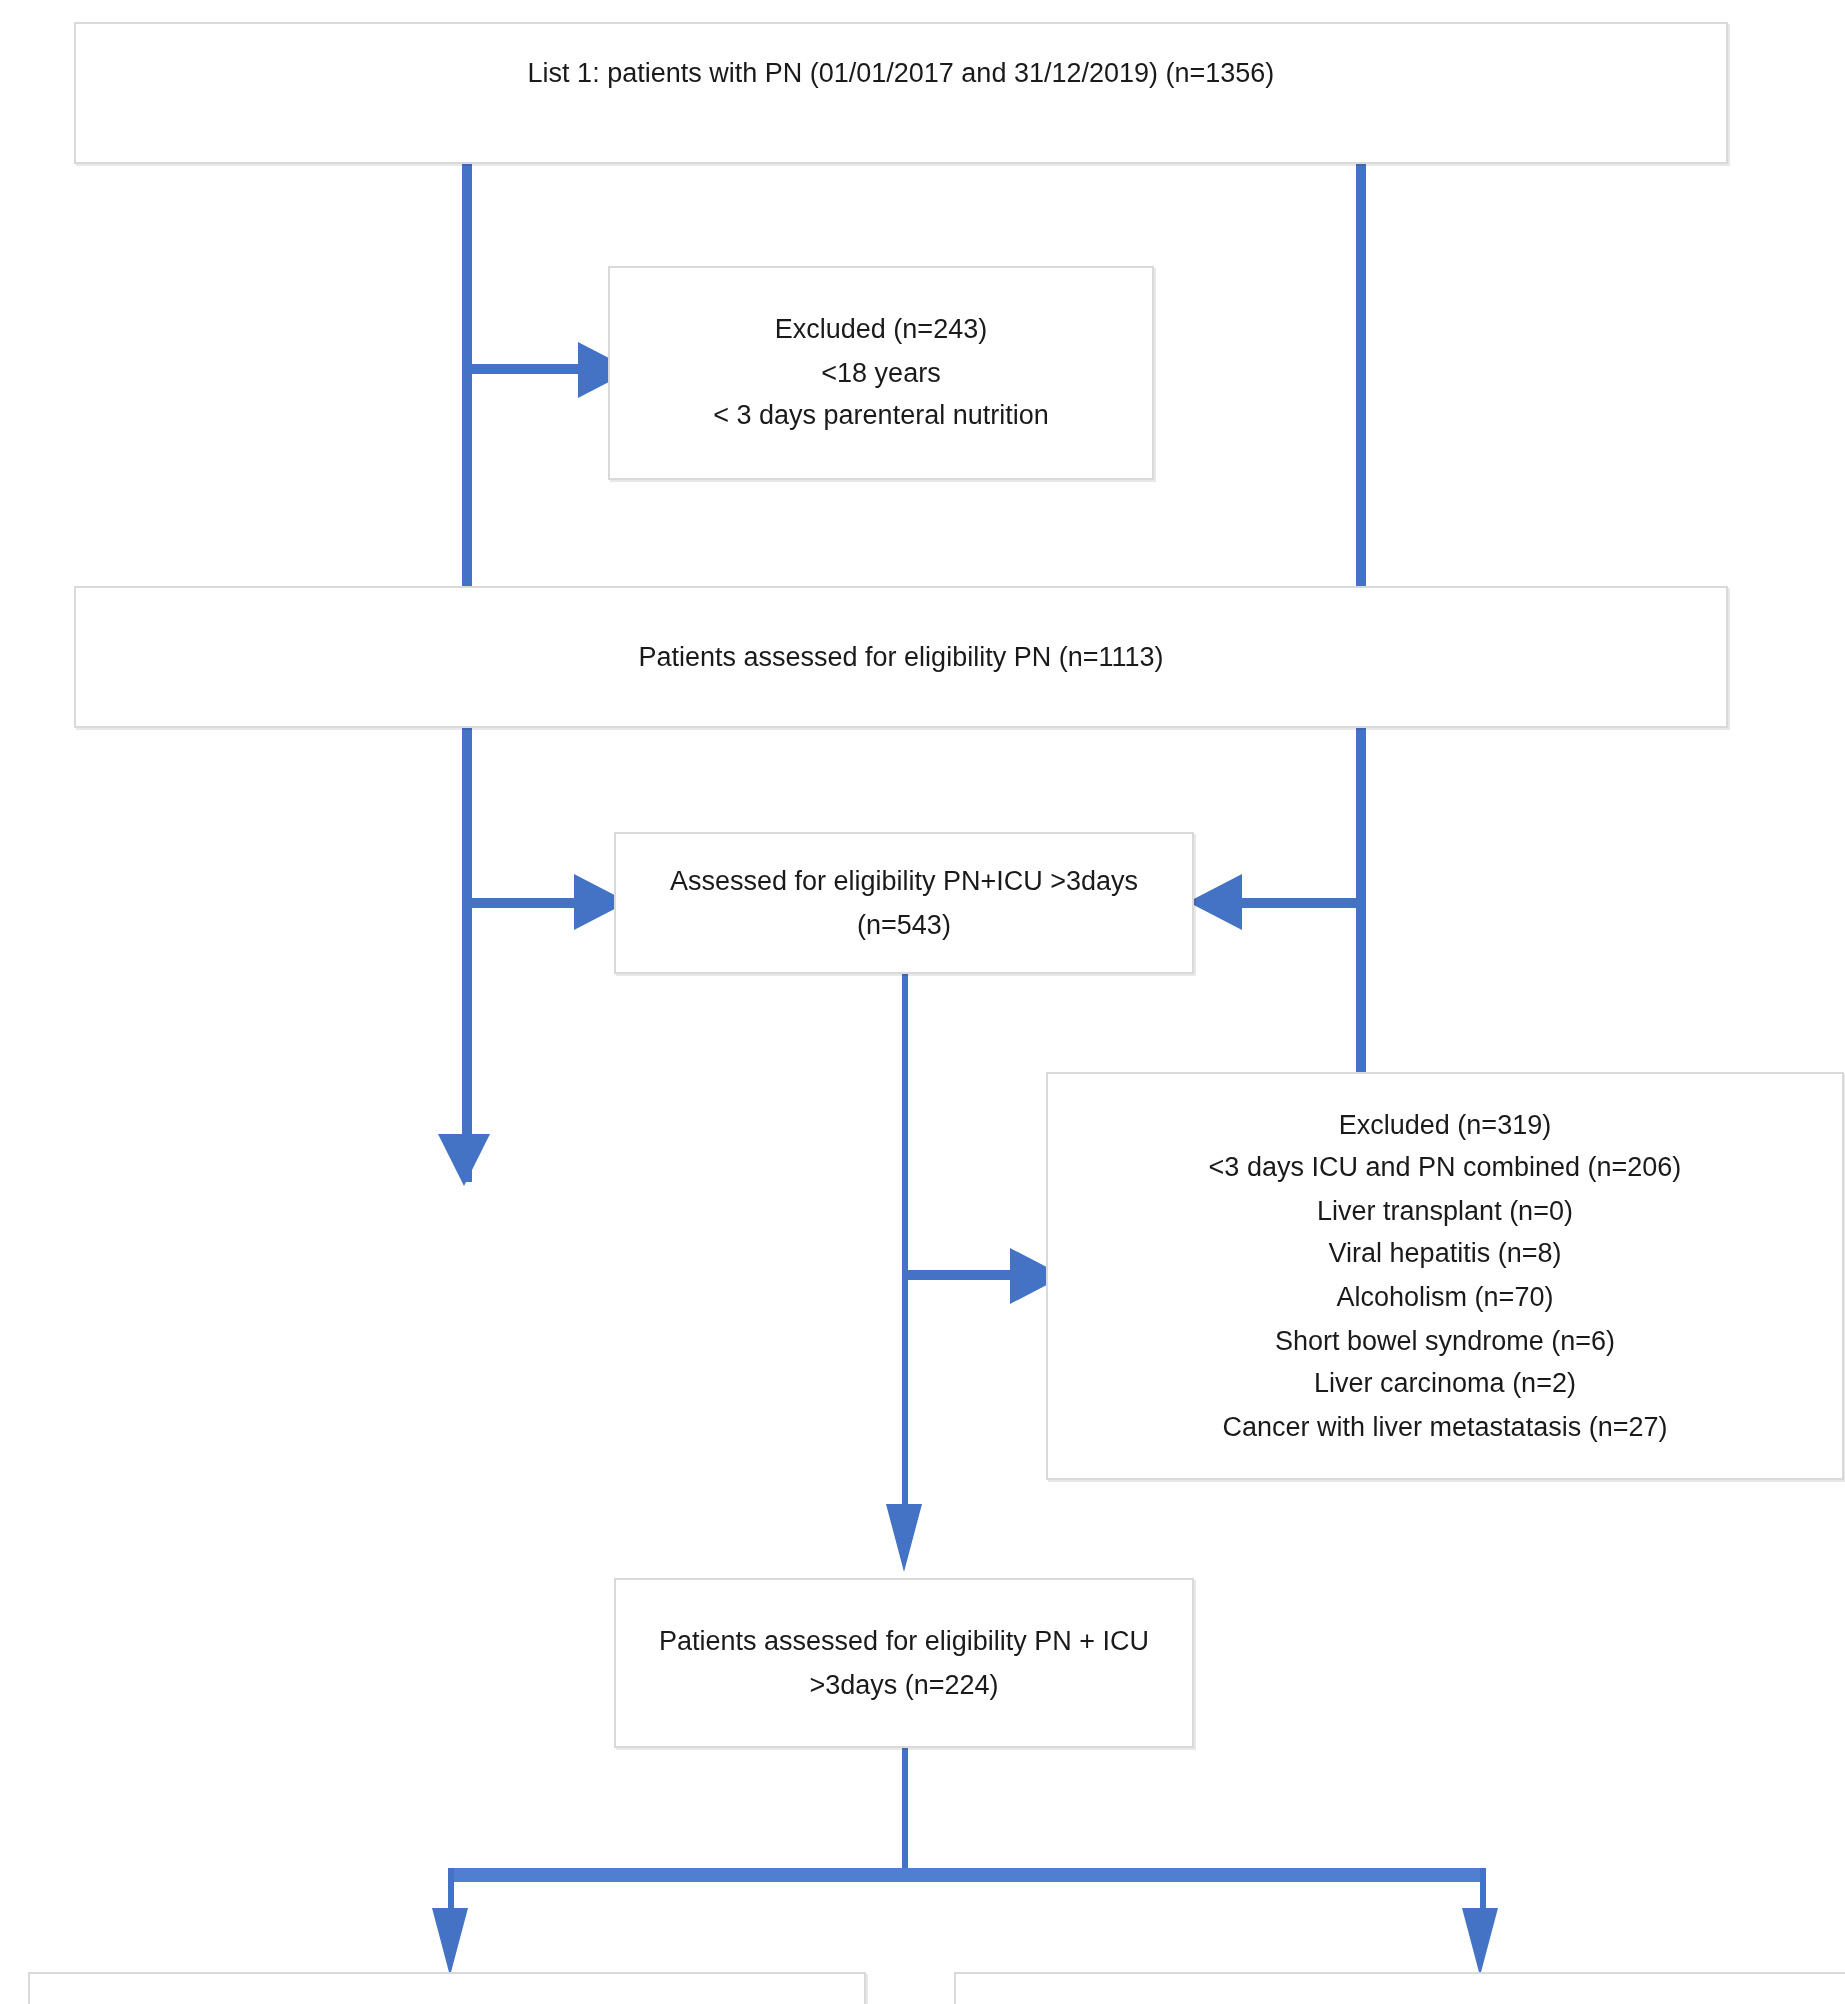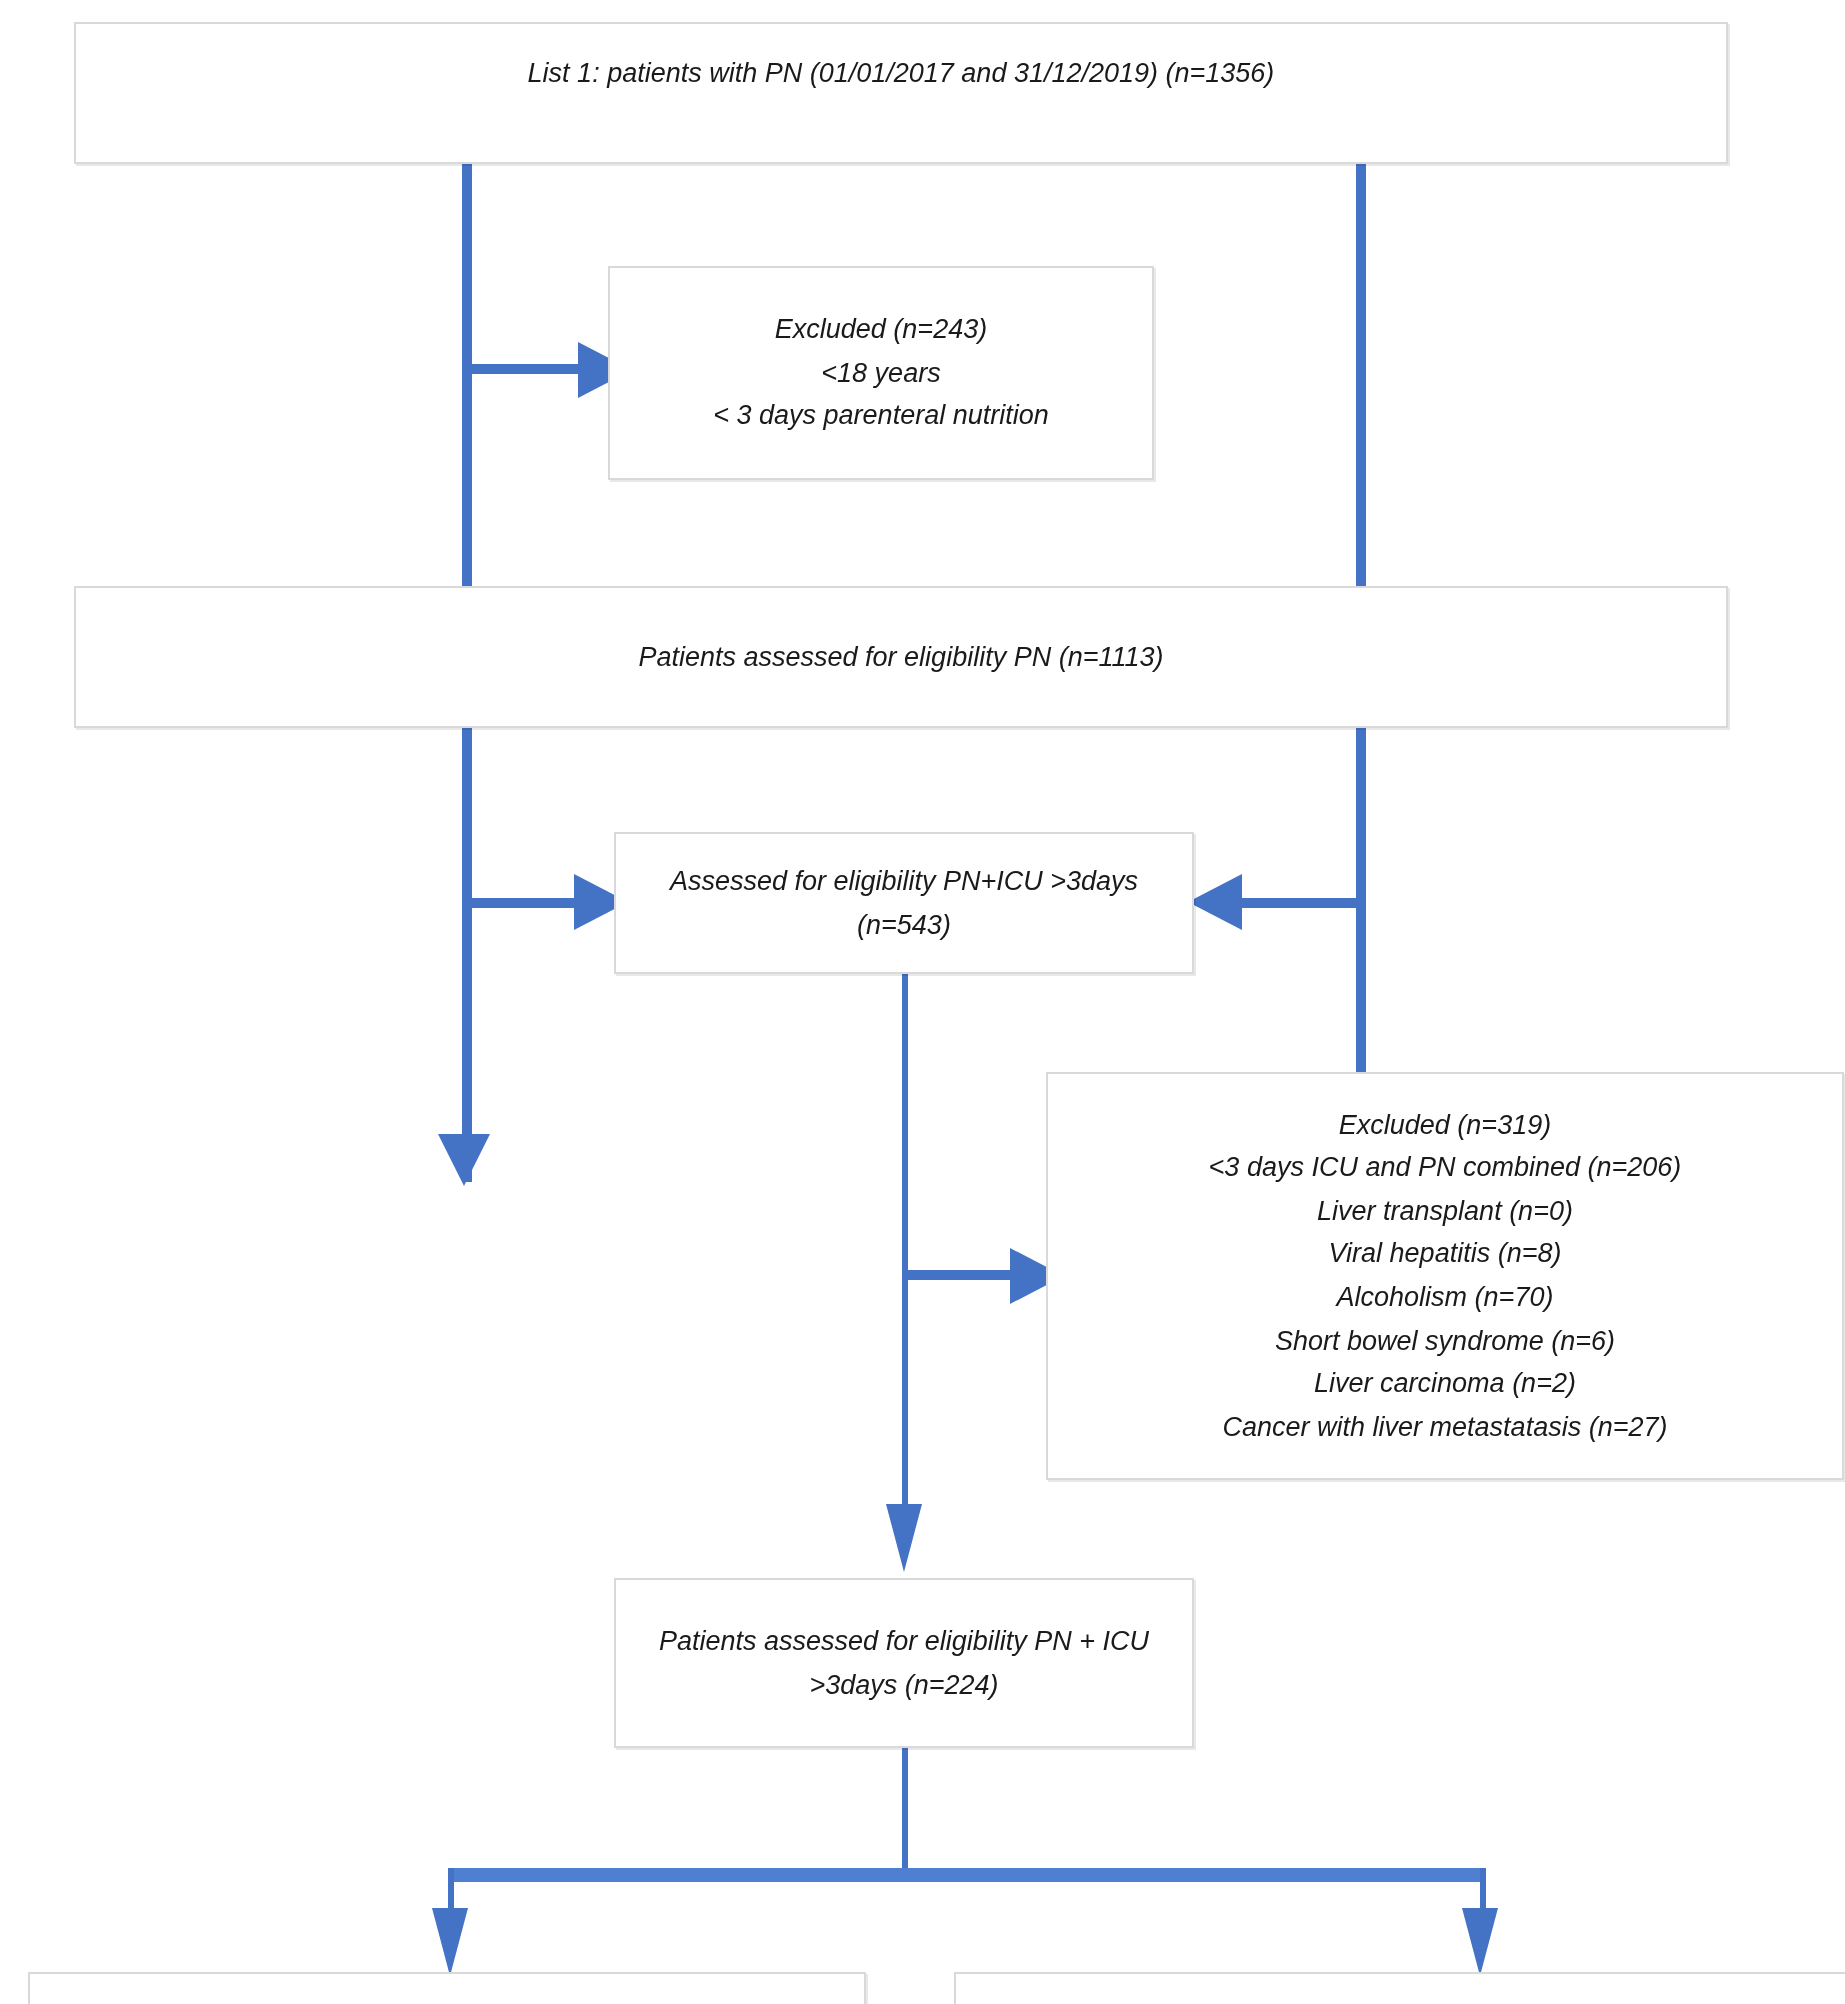--- a/index.html
+++ b/index.html
@@ -10,21 +10,20 @@
   }
   body {
     font-family: "Liberation Sans", sans-serif;
   }
   #canvas {
     position: relative;
     width: 1845px;
     height: 2005px;
     background: #ffffff;
     overflow: hidden;
-    font-style: italic;
   }
   
   .node {
     position: absolute;
     box-sizing: border-box;
     background: #ffffff;
     border: 1.9px solid #d9d9d9;
     box-shadow: 1.9px 1.9px 0 0 rgba(0,0,0,0.09);
     display: flex;
     align-items: center;

